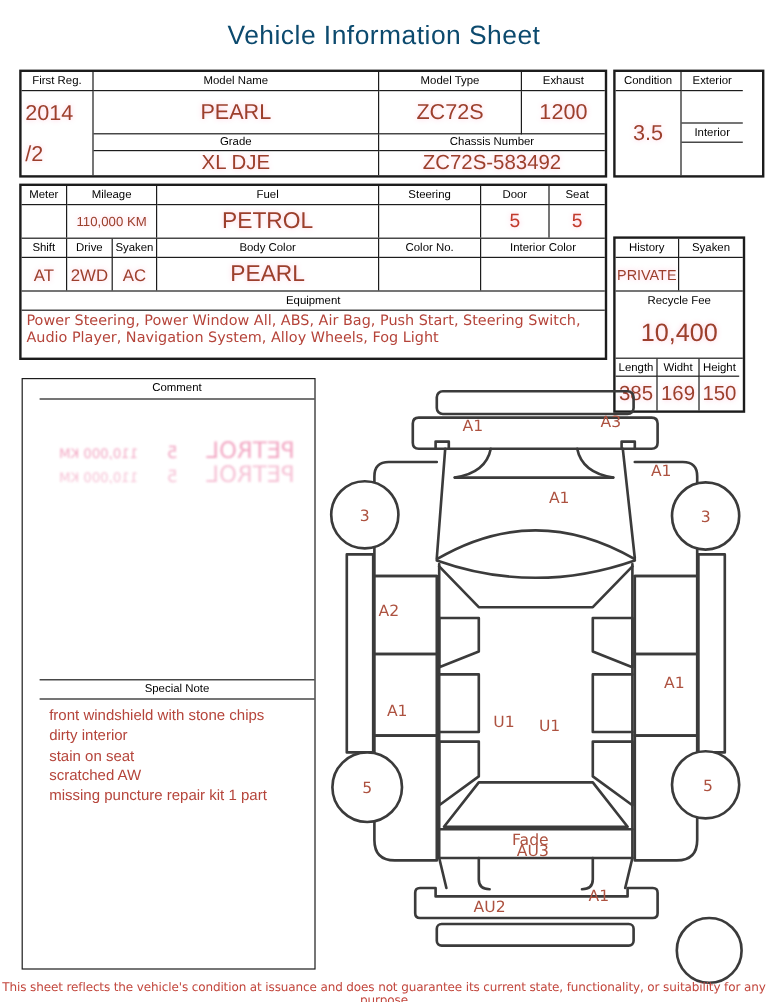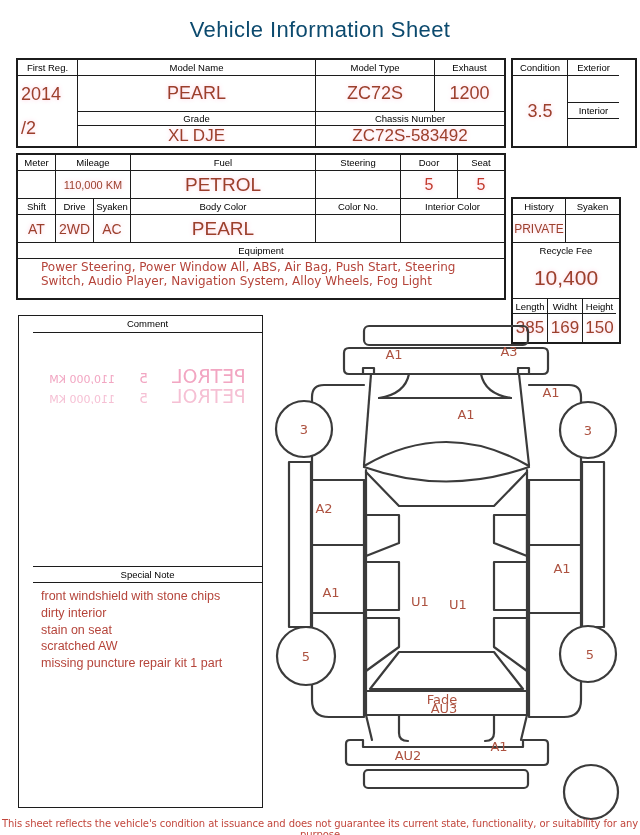--- a/index.html
+++ b/index.html
@@ -36,21 +36,21 @@
          grid-template-columns:55px 51px; grid-template-rows:16px 27px 16px 27px; }
   .firstreg-val { flex-direction: column; align-items: flex-start; padding-left: 3px;
                   font-size: 18px; line-height: 1.02; }
   
   .t2 { left:16px; top:153px; width:490px; height:147px; display:flex; flex-direction:column; }
   .t2a { display:grid; grid-template-columns:38px 75px 185px 85px 57px 46px;
          grid-template-rows:16px 27px; border-bottom:1.5px solid #1c1c1c; }
   .t2b { display:grid; grid-template-columns:38px 38px 37px 185px 85px 103px;
          grid-template-rows:16px 27px; border-bottom:1.5px solid #1c1c1c; }
   .eqh { height:15.5px; border-bottom:1.5px solid #1c1c1c; }
-  .eqt { flex:1; font-size:12px; line-height:1.22; padding:1px 23px; text-align:left;
+  .eqt { flex:1; font-size:12px; line-height:1.22; padding:1px 4px; text-align:left;
          font-family:"DejaVu Sans", sans-serif; }
   .t2r { left:511px; top:153px; width:110px; height:147px; display:flex; flex-direction:column;margin-top:44px; }
   .t2ra { display:grid; grid-template-columns:53px 53px; grid-template-rows:16px 27px;
           border-bottom:1.5px solid #1c1c1c; }
   .rfh { height:15px; }
   .rfv { height:41px; border-bottom:1.5px solid #1c1c1c; font-size:21px; }
   .lwh { flex:1; display:grid; grid-template-columns:35px 35px 33px; grid-template-rows:15px auto; }
   
   .cbox { left:18px; top:315px; width:245px; height:493px; border-width:1.5px;
           display:flex; flex-direction:column;padding-left:14px; }

